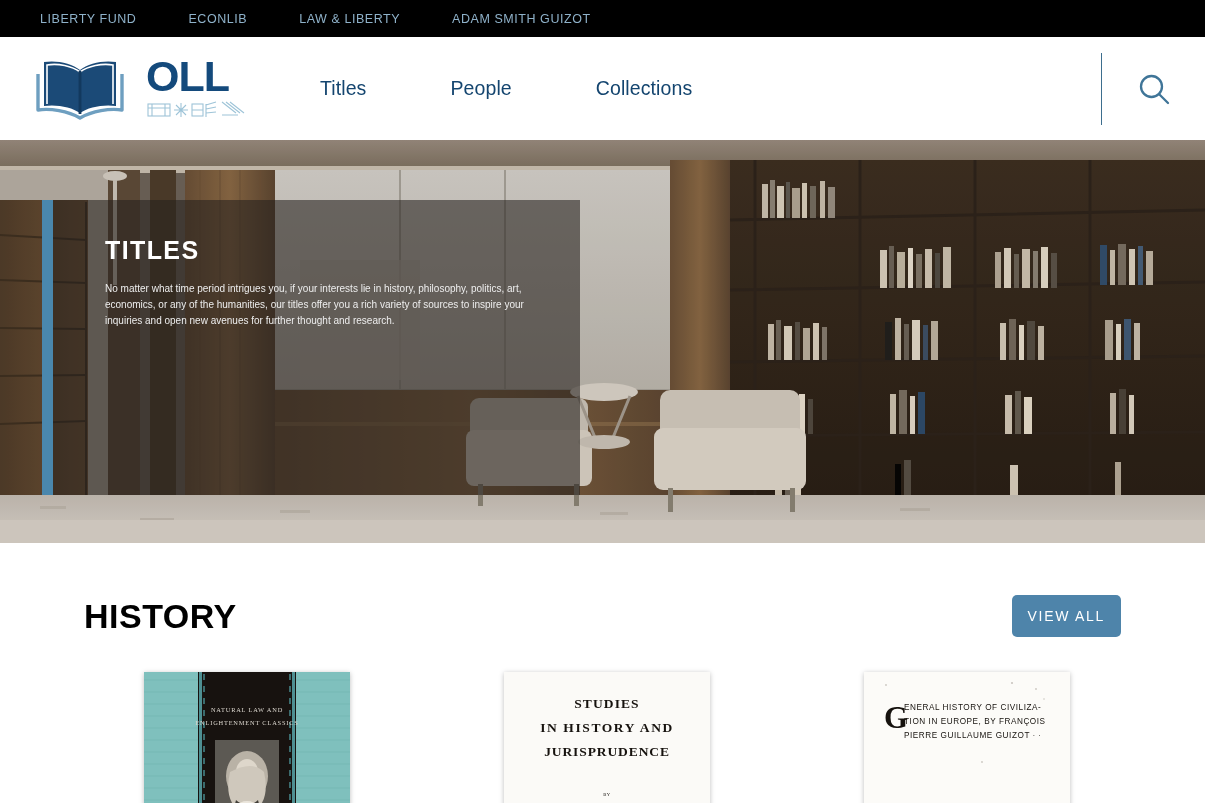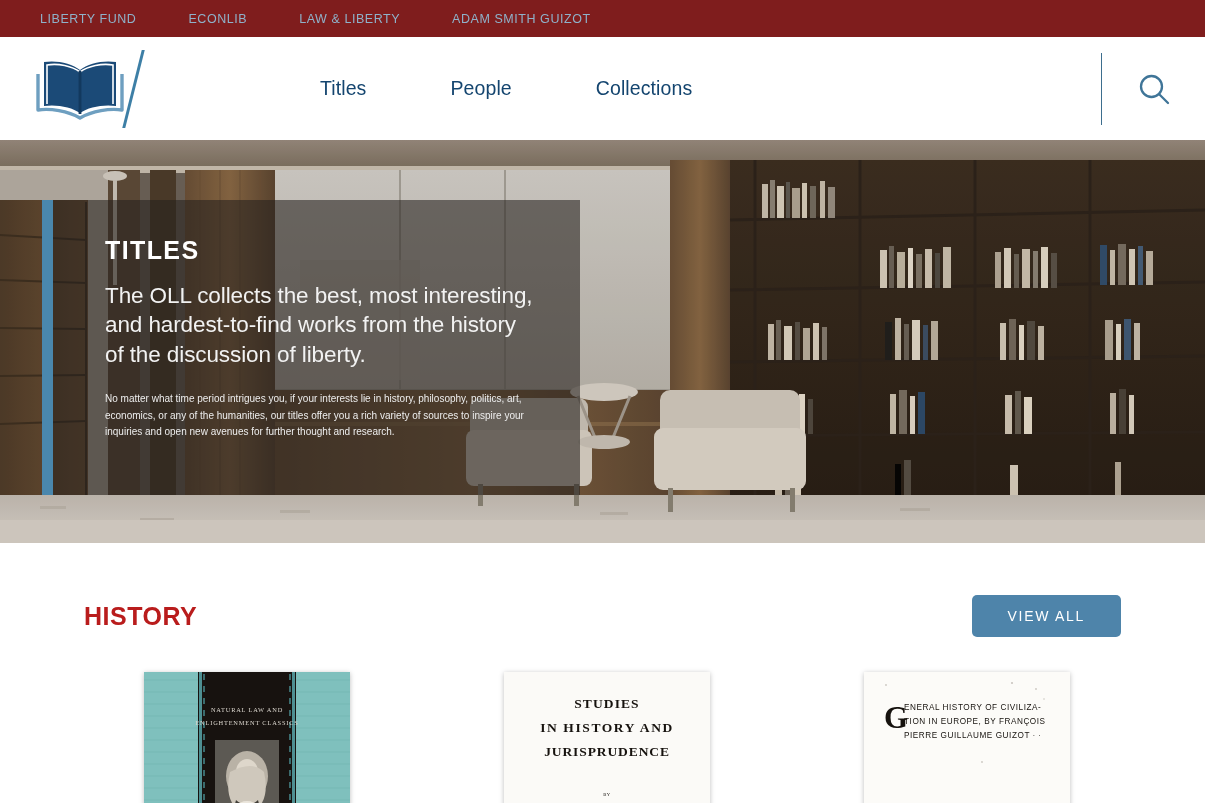--- a/index.html
+++ b/index.html
@@ -6,21 +6,21 @@
   html, body {
     width:1205px; height:803px;
     background:#ffffff;
     font-family:"Liberation Sans", sans-serif;
     overflow:hidden;
   }
 
   
   .topbar {
     height:37px;
-    background:#7f1d1d;
+    background:#000000;
     display:flex;
     align-items:center;
     padding-left:40px;
     gap:52px;
   }
   .topbar a {
     color:#8fb2ca;
     font-size:12.5px;
     letter-spacing:0.55px;
     text-decoration:none;
@@ -135,33 +135,33 @@
     padding:0 84px;
   }
   .section-head {
     display:flex;
     align-items:center;
     justify-content:space-between;
     height:70px;
     margin-top:38px;
   }
   .section-title {
-    color:#b91c1c;
-    font-size:25px;
+    color:#000000;
+    font-size:34px;
     font-weight:700;
     letter-spacing:0.5px;
   }
   .viewall {
     background:#4e84aa;
     color:#ffffff;
     border:none;
     border-radius:5px;
     font-size:14px;
     letter-spacing:1.7px;
-    padding:13px 36px;
+    padding:13px 16px;
     cursor:pointer;
     font-family:inherit;
   }
 
   .cards {
     display:flex;
     gap:154px;
     margin-top:21px;
     padding-left:60px;
   }
@@ -191,20 +191,33 @@
   <div class="logo-wrap">
     <svg class="logo-book" viewBox="0 0 92 62">
       <path d="M46 12 C38 5, 22 2, 10 4 L10 48 C22 46, 38 49, 46 55 Z" fill="#1b4a77"></path>
       <path d="M46 12 C54 5, 70 2, 82 4 L82 48 C70 46, 54 49, 46 55 Z" fill="#1b4a77"></path>
       <path d="M46 14 C38 8, 24 5, 13 7 L13 46" fill="none" stroke="#ffffff" stroke-width="1.6"></path>
       <path d="M46 14 C54 8, 68 5, 79 7 L79 46" fill="none" stroke="#ffffff" stroke-width="1.6"></path>
       <path d="M4 16 L4 52 C16 50, 34 53, 46 60 C58 53, 76 50, 88 52 L88 16" fill="none" stroke="#6e9fc0" stroke-width="3.4" stroke-linejoin="round"></path>
       <path d="M44.6 13 L44.6 56 L47.4 56 L47.4 13 Z" fill="#12395e"></path>
     </svg>
     <div class="logo-slash"></div>
+    <div class="logo-text">
+      <div class="logo-oll">OLL</div>
+      <svg class="logo-cune" viewBox="0 0 100 22">
+        <g stroke="#9ec4d8" stroke-width="1.1" fill="none">
+          <rect x="2" y="5" width="22" height="12"></rect>
+          <path d="M2 9 L24 9 M6 5 L6 17 M19 5 L19 17"></path>
+          <path d="M28 11 L42 11 M35 4 L35 18 M30 6 L40 16 M40 6 L30 16"></path>
+          <rect x="46" y="5" width="11" height="12"></rect>
+          <path d="M46 11 L57 11 M60 5 L60 18 M60 6 L70 3 M60 10 L70 8 M60 14 L70 13"></path>
+          <path d="M76 3 L90 14 M80 3 L94 14 M84 3 L98 14 M76 16 L92 16"></path>
+        </g>
+      </svg>
+    </div>
   </div>
 
   <nav class="mainnav">
     <a href="#">Titles</a>
     <a href="#">People</a>
     <a href="#">Collections</a>
   </nav>
 
   <div class="header-right">
     <div class="hdr-divider"></div>
@@ -401,21 +414,20 @@
       <path d="M578 256 L596 300 M630 256 L612 300" stroke="#a89f93" stroke-width="3" fill="none"></path>
       <ellipse cx="604" cy="302" rx="26" ry="7" fill="#cfc7bb"></ellipse>
     </g>
     <rect x="0" y="0" width="1205" height="403" fill="#3a2e24" opacity="0.1"></rect>
   </svg>
 
   <div class="hero-overlay">
     <div class="hero-accent"></div>
     <div class="hero-panel">
       <div class="hero-kicker">TITLES</div>
-      <div class="hero-lead">The OLL collects the best, most interesting, and hardest-to-find works from the history of the discussion of liberty.</div>
       <div class="hero-body">No matter what time period intrigues you, if your interests lie in history, philosophy, politics, art, economics, or any of the humanities, our titles offer you a rich variety of sources to inspire your inquiries and open new avenues for further thought and research.</div>
     </div>
   </div>
 </div>
 
 <div class="section">
   <div class="section-head">
     <div class="section-title">HISTORY</div>
     <button class="viewall">VIEW ALL</button>
   </div>

